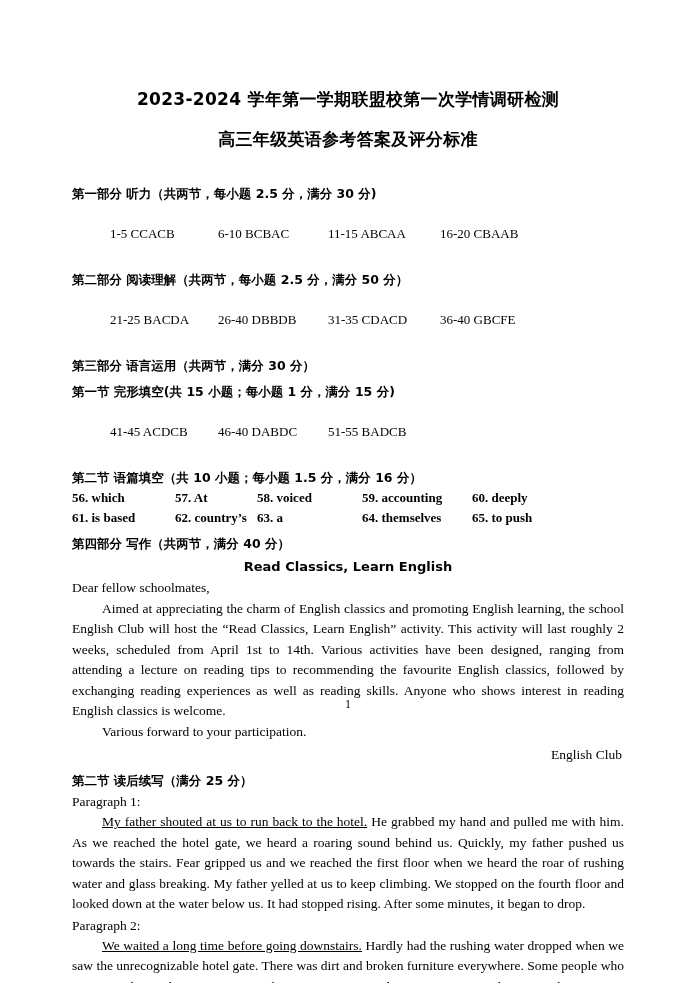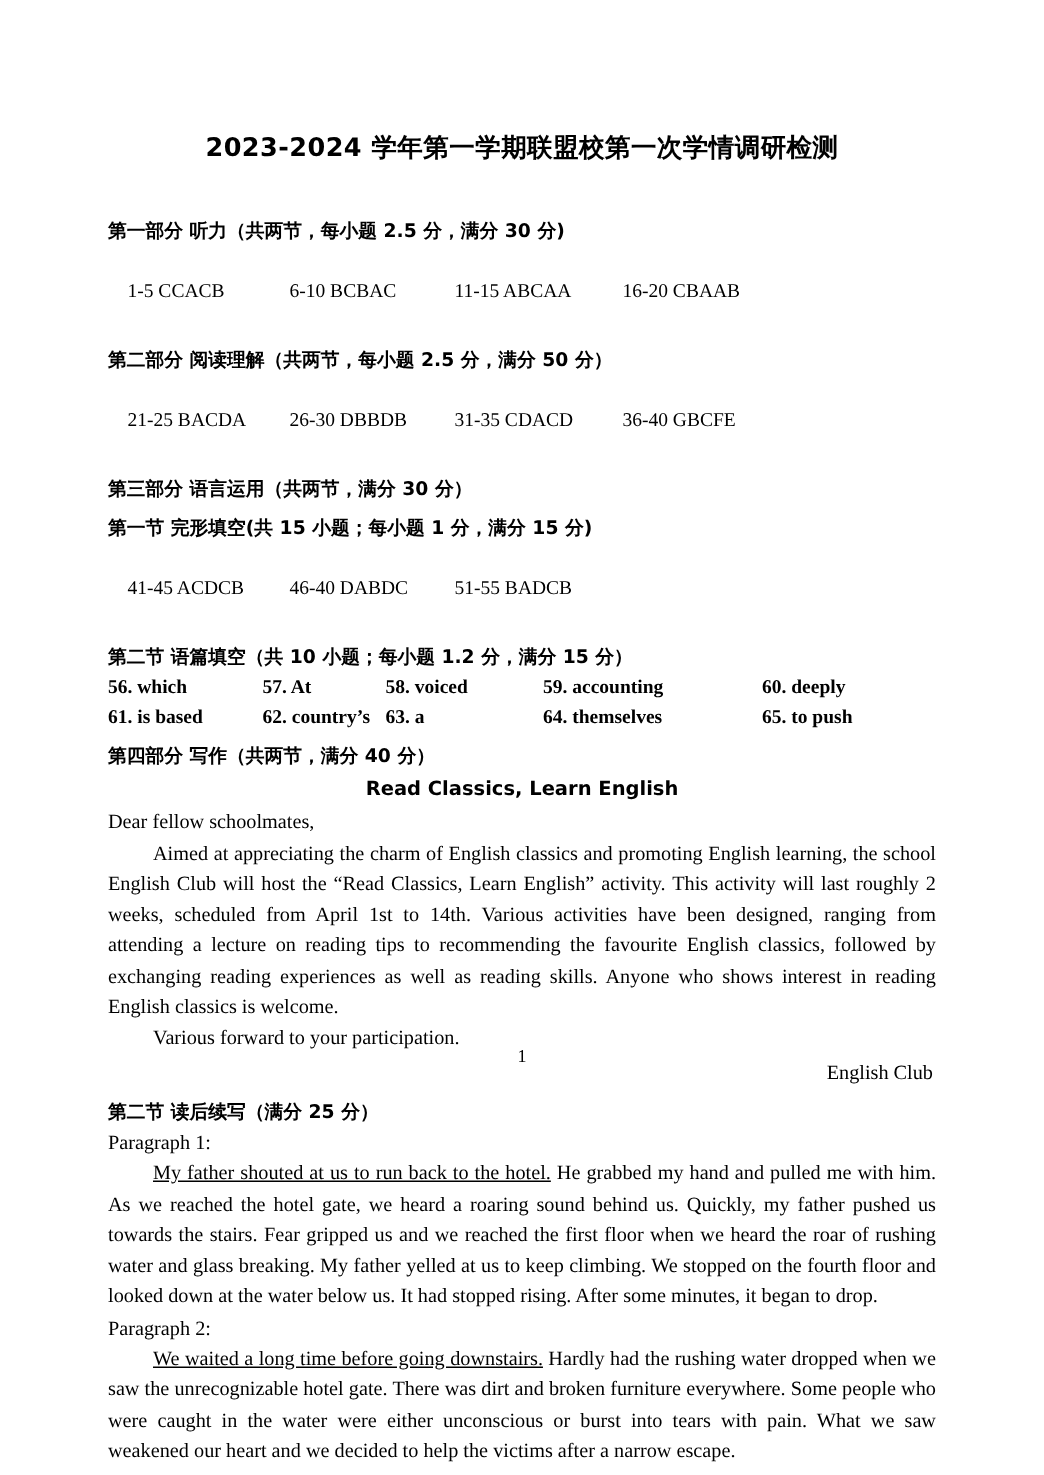--- a/index.html
+++ b/index.html
@@ -53,38 +53,38 @@
   }
   .answer-row {
     font-size: 13px;
     line-height: 20px;
     white-space: pre;
     font-family: "Liberation Serif", serif;
   }
   .answer-row span {
     display: inline-block;
   }
-  .ans-1 { width: 108px; }
+  .ans-1 { width: 108px; margin-left: 25px; }
   .ans-2 { width: 110px; }
   .ans-3 { width: 112px; }
   .ans-4 { width: auto; }
 
   .fill-row {
     font-size: 13px;
     line-height: 20px;
   }
   .fill-row span {
     display: inline-block;
     font-weight: bold;
   }
   .f1 { width: 103px; }
   .f2 { width: 82px; }
   .f3 { width: 105px; }
   .f4 { width: 110px; }
-  .f5 { width: auto; margin-left: 36px; }
+  .f5 { width: auto; }
 
   .essay-title {
     text-align: center;
     font-family: "DejaVu Sans", serif;
     font-weight: bold;
     font-size: 13px;
     line-height: 22px;
     margin-top: 2px;
   }
   .para {
@@ -123,41 +123,42 @@
     font-family: "Liberation Serif", serif;
   }
 </style>
 </head>
 <body>
 
 <div class="page">
 
   <div class="title-block">
     <div class="doc-title">2023-2024 学年第一学期联盟校第一次学情调研检测</div>
+    <div class="doc-subtitle">高三年级英语参考答案及评分标准</div>
   </div>
 
   <div class="gap-sm"></div>
 
   <div class="section-head">第一部分 听力（共两节，每小题 2.5 分，满分 30 分)</div>
   <div class="answer-row">
     <span class="ans-1">1-5 CCACB</span><span class="ans-2">6-10 BCBAC</span><span class="ans-3">11-15 ABCAA</span><span class="ans-4">16-20 CBAAB</span>
   </div>
 
   <div class="section-head">第二部分 阅读理解（共两节，每小题 2.5 分，满分 50 分）</div>
   <div class="answer-row">
-    <span class="ans-1">21-25 BACDA</span><span class="ans-2">26-30 DBBDB</span><span class="ans-3">31-35 CDACD</span><span class="ans-4">36-40 GBCFE</span>
+    <span class="ans-1">21-25 BACDA</span><span class="ans-2">26-40 DBBDB</span><span class="ans-3">31-35 CDACD</span><span class="ans-4">36-40 GBCFE</span>
   </div>
 
   <div class="section-head">第三部分 语言运用（共两节，满分 30 分）</div>
   <div class="section-head">第一节 完形填空(共 15 小题；每小题 1 分，满分 15 分)</div>
   <div class="answer-row">
     <span class="ans-1">41-45 ACDCB</span><span class="ans-2">46-40 DABDC</span><span class="ans-3">51-55 BADCB</span>
   </div>
 
-  <div class="section-head">第二节 语篇填空（共 10 小题；每小题 1.2 分，满分 15 分）</div>
+  <div class="section-head">第二节 语篇填空（共 10 小题；每小题 1.5 分，满分 16 分）</div>
   <div class="fill-row">
     <span class="f1">56. which</span><span class="f2">57. At</span><span class="f3">58. voiced</span><span class="f4">59. accounting</span><span class="f5">60. deeply</span>
   </div>
   <div class="fill-row">
     <span class="f1">61. is based</span><span class="f2">62. country’s</span><span class="f3">63. a</span><span class="f4">64. themselves</span><span class="f5">65. to push</span>
   </div>
 
   <div class="section-head">第四部分 写作（共两节，满分 40 分）</div>
 
   <div class="essay-title">Read Classics, Learn English</div>

